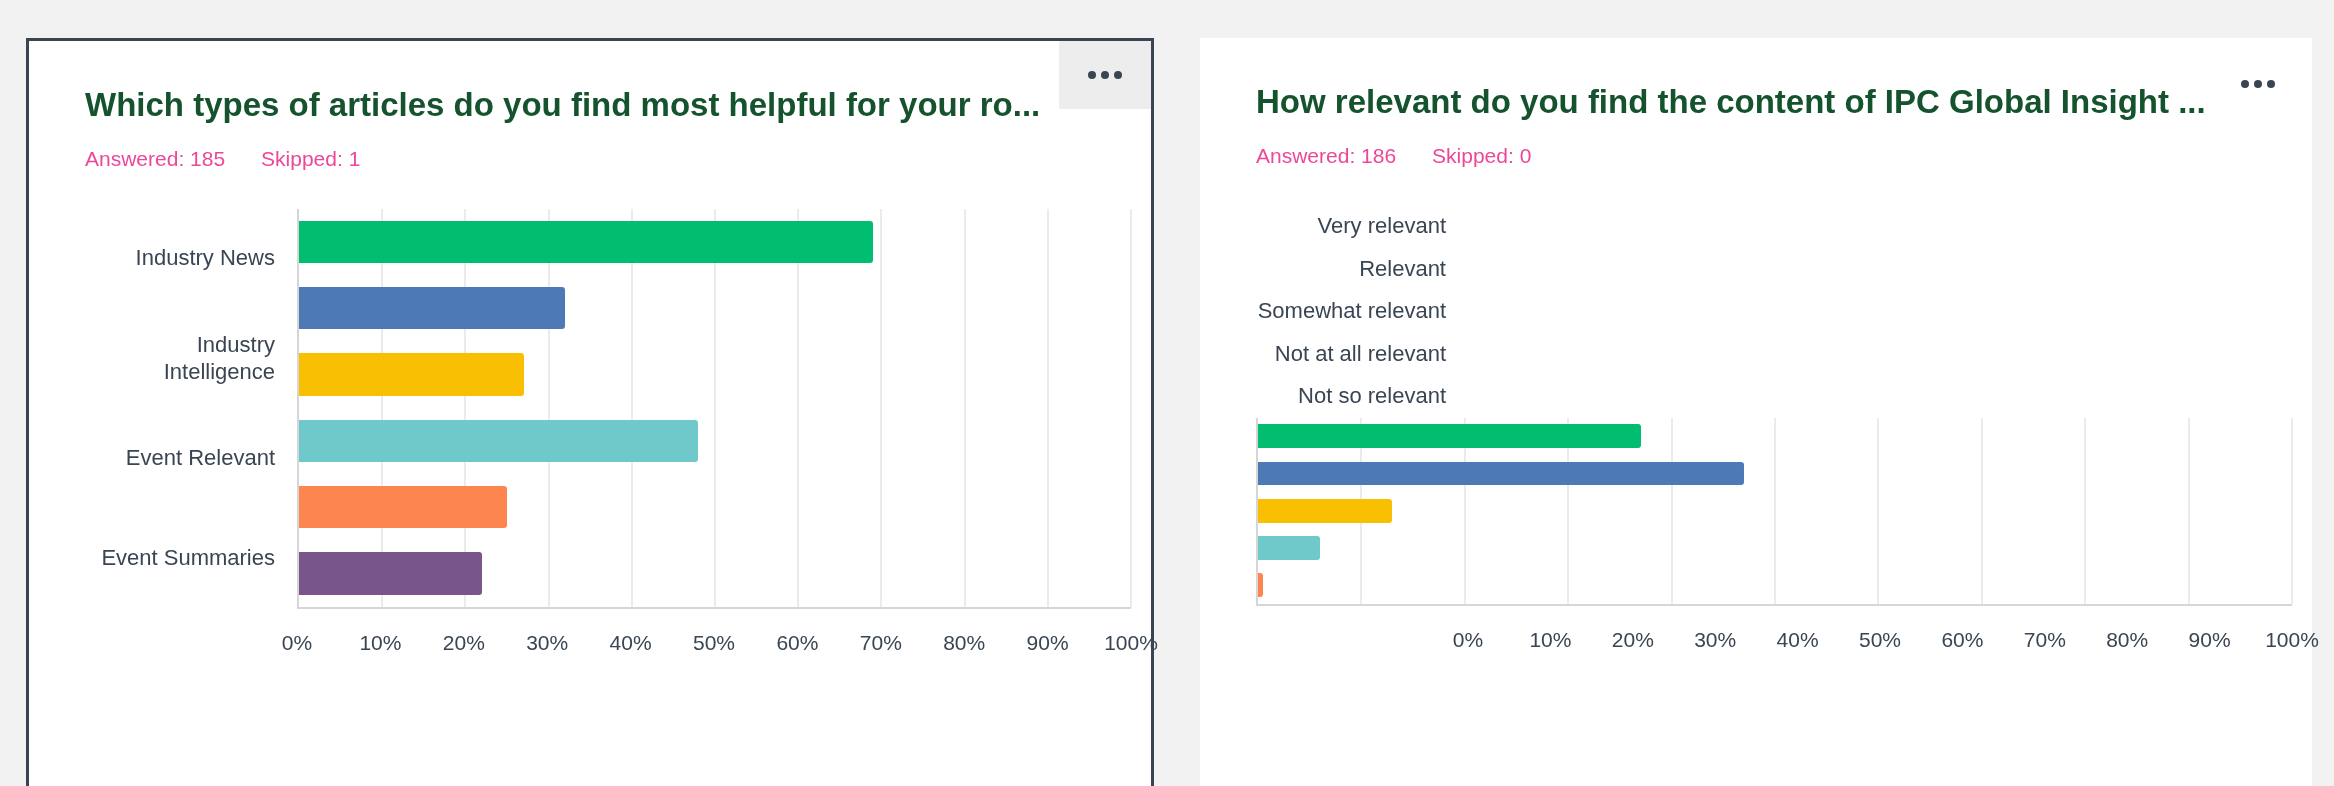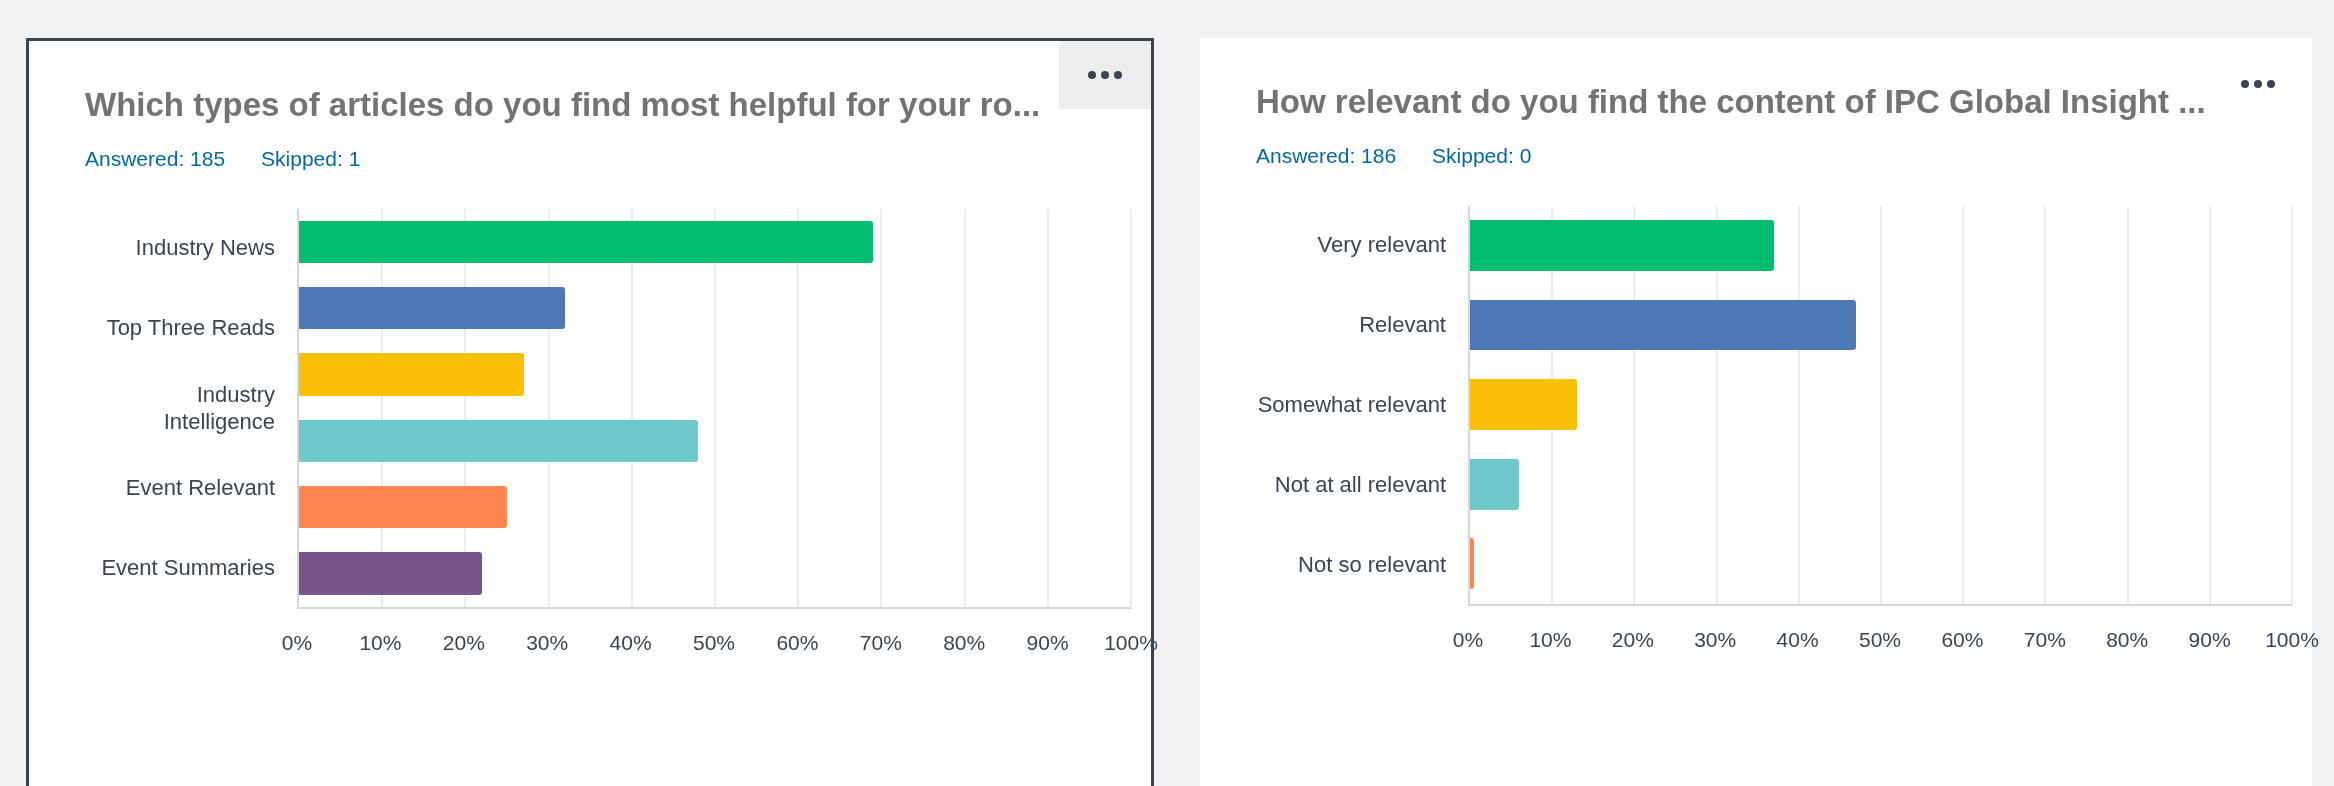--- a/index.html
+++ b/index.html
@@ -66,29 +66,29 @@
     height: 8px;
     border-radius: 50%;
     background: #3a4553;
   }
 
   
   .card-head { padding: 44px 56px 0 56px; }
   .q-title {
     font-size: 33px;
     font-weight: bold;
-    color: #737373;
+    color: #14532d;
     line-height: 1.2;
     white-space: nowrap;
     overflow: hidden;
   }
   .q-meta {
     margin-top: 22px;
     font-size: 21px;
-    color: #0369a1;
+    color: #ec4899;
     display: flex;
     gap: 36px;
   }
 
   
   .chart {
     position: relative;
     margin-top: 38px;
     padding-left: 56px;
     padding-right: 20px;
@@ -175,21 +175,20 @@
       <div class="q-title">Which types of articles do you find most helpful for your ro...</div>
       <div class="q-meta">
         <span>Answered: 185</span>
         <span>Skipped: 1</span>
       </div>
     </div>
     <div class="chart">
       <div class="plot-wrap" style="height: 400px;">
         <div class="cat-col" id="cats-0">
             <div class="cat-label">Industry News</div>
-            <div class="cat-label">Top Three Reads</div>
             <div class="cat-label">Industry Intelligence</div>
             <div class="cat-label">Event Relevant</div>
             <div class="cat-label">Event Summaries</div>
           </div>
         <div class="bars-col" id="bars-0">
           <div class="gridlines" id="grid-0">
               <div class="gridline" style="left: calc(0% - 1px); background: transparent;"></div>
               <div class="gridline" style="left: calc(10% - 1px);"></div>
               <div class="gridline" style="left: calc(20% - 1px);"></div>
               <div class="gridline" style="left: calc(30% - 1px);"></div>
@@ -244,21 +243,21 @@
       <span class="dot"></span>
     </div>
     <div class="card-head">
       <div class="q-title">How relevant do you find the content of IPC Global Insight ...</div>
       <div class="q-meta">
         <span>Answered: 186</span>
         <span>Skipped: 0</span>
       </div>
     </div>
     <div class="chart">
-      <div class="plot-wrap" style="height: 400px;">
+      <div class="plot-wrap" style="height: 400px; flex-direction: column;">
         <div class="cat-col" id="cats-1">
             <div class="cat-label">Very relevant</div>
             <div class="cat-label">Relevant</div>
             <div class="cat-label">Somewhat relevant</div>
             <div class="cat-label">Not at all relevant</div>
             <div class="cat-label">Not so relevant</div>
           </div>
         <div class="bars-col" id="bars-1">
           <div class="gridlines" id="grid-1">
               <div class="gridline" style="left: calc(0% - 1px); background: transparent;"></div>

